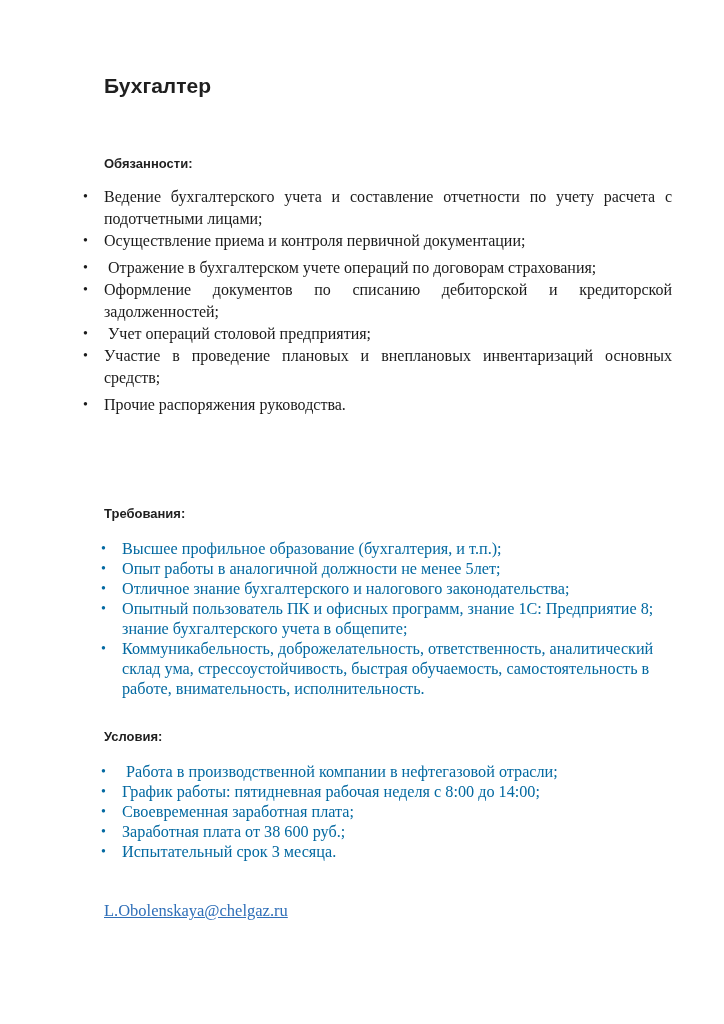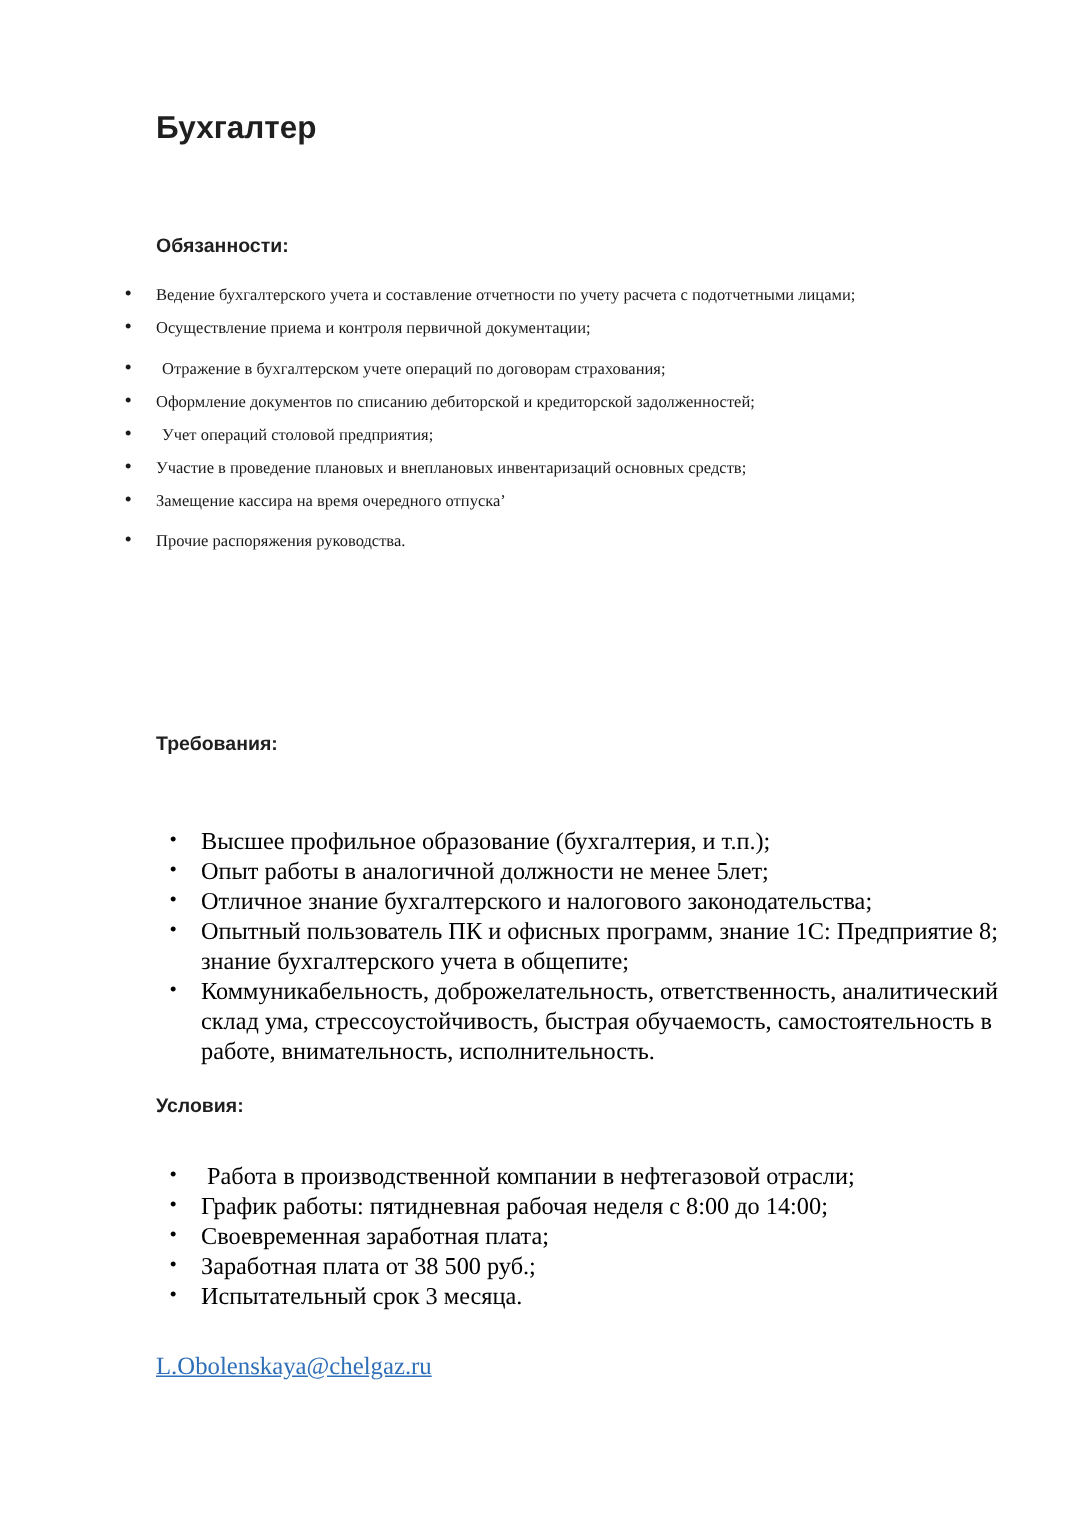--- a/index.html
+++ b/index.html
@@ -11,33 +11,33 @@
       margin: 0;
     }
     .section-head {
       position: absolute; left: 104px;
       font-family: "Liberation Sans", sans-serif; font-weight: bold; font-size: 13px; color: #1f1f1f;
       margin: 0;
     }
     ul.duties {
       position: absolute; left: 60px; top: 186px; width: 612px;
       margin: 0; padding: 0; list-style: none;
-      font-family: "Liberation Serif", serif; font-size: 11px; line-height: 22px; color: #1a1a1a;
+      font-family: "Liberation Serif", serif; font-size: 16px; line-height: 22px; color: #1a1a1a;
     }
     ul.duties li { position: relative; padding-left: 44px; text-align: justify; }
     ul.duties li::before {
       content: "\2022"; position: absolute; left: 23px; top: 0; font-size: 14px;
     }
     ul.duties li.gap-above { margin-top: 5px; }
     ul.duties li.indent-space .txt { padding-left: 4px; }
 
     ul.list2 {
       position: absolute; left: 80px; width: 600px;
-      margin: 12px; padding: 0; list-style: none;
-      font-family: "Liberation Serif", serif; font-size: 16.2px; line-height: 20px; color: #000000;
+      margin: 0; padding: 0; list-style: none;
+      font-family: "Liberation Serif", serif; font-size: 16.2px; line-height: 20px; color: #0369a1;
     }
     ul.list2 li { position: relative; padding-left: 42px; }
     ul.list2 li::before {
       content: "\2022"; position: absolute; left: 21px; top: 0; font-size: 14px;
     }
     ul.list2 li.indent-space .txt { padding-left: 4px; }
 
     .resume {
       position: absolute; left: 104px; top: 900px;
       font-family: "Liberation Serif", serif; font-size: 16.5px; line-height: 21px; color: #1a1a1a;
@@ -53,41 +53,40 @@
 
   <p class="section-head" style="top:156px;">Обязанности:</p>
 
   <ul class="duties">
     <li><span class="txt">Ведение бухгалтерского учета и составление отчетности по учету расчета с подотчетными лицами;</span></li>
     <li><span class="txt">Осуществление приема и контроля первичной документации;</span></li>
     <li class="gap-above indent-space"><span class="txt">Отражение в бухгалтерском учете операций по договорам страхования;</span></li>
     <li><span class="txt">Оформление документов по списанию дебиторской и кредиторской задолженностей;</span></li>
     <li class="indent-space"><span class="txt">Учет операций столовой предприятия;</span></li>
     <li><span class="txt">Участие в проведение плановых и внеплановых инвентаризаций основных средств;</span></li>
-    <li><span class="txt">Замещение кассира на время очередного отпуска’</span></li>
     <li class="gap-above"><span class="txt">Прочие распоряжения руководства.</span></li>
   </ul>
 
-  <p class="section-head" style="top:488px;text-align:right;">Требования:</p>
+  <p class="section-head" style="top:506px;text-align:right;">Требования:</p>
 
   <ul class="list2" style="top:539px; width:590px;">
     <li><span class="txt">Высшее профильное образование (бухгалтерия, и т.п.);</span></li>
     <li><span class="txt">Опыт работы в аналогичной должности не менее 5лет;</span></li>
     <li><span class="txt">Отличное знание бухгалтерского и налогового законодательства;</span></li>
     <li><span class="txt">Опытный пользователь ПК и офисных программ, знание 1С: Предприятие 8; знание бухгалтерского учета в общепите;</span></li>
     <li><span class="txt">Коммуникабельность, доброжелательность, ответственность, аналитический склад ума, стрессоустойчивость, быстрая обучаемость, самостоятельность в работе, внимательность, исполнительность.</span></li>
   </ul>
 
   <p class="section-head" style="top:729px;">Условия:</p>
 
   <ul class="list2" style="top:762px;">
     <li class="indent-space"><span class="txt">Работа в производственной компании в нефтегазовой отрасли;</span></li>
     <li><span class="txt">График работы: пятидневная рабочая неделя с 8:00 до 14:00;</span></li>
     <li><span class="txt">Своевременная заработная плата;</span></li>
-    <li><span class="txt">Заработная плата от 38 500 руб.;</span></li>
+    <li><span class="txt">Заработная плата от 38 600 руб.;</span></li>
     <li><span class="txt">Испытательный срок 3 месяца.</span></li>
   </ul>
 
   <div class="resume">
     <a>L.Obolenskaya@chelgaz.ru</a>
   </div>
 
 </div>
 
 </body></html>

